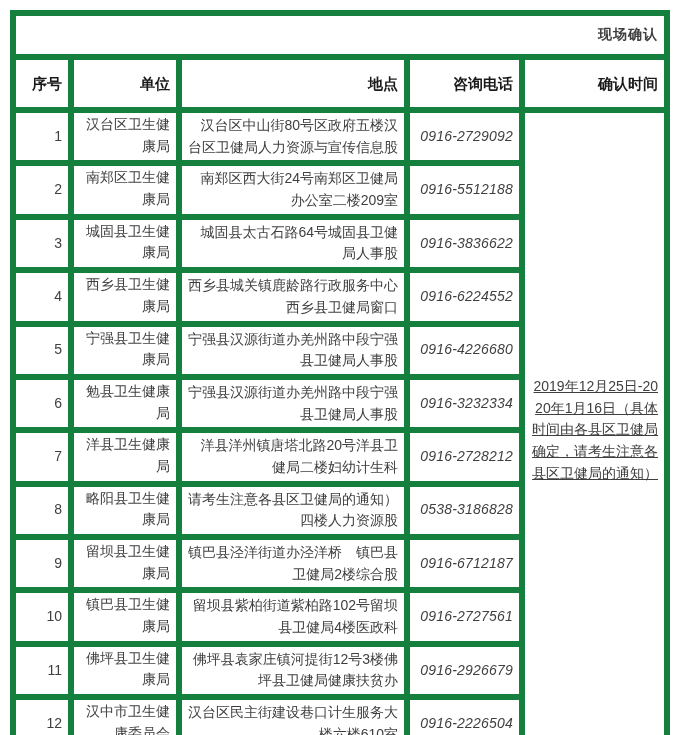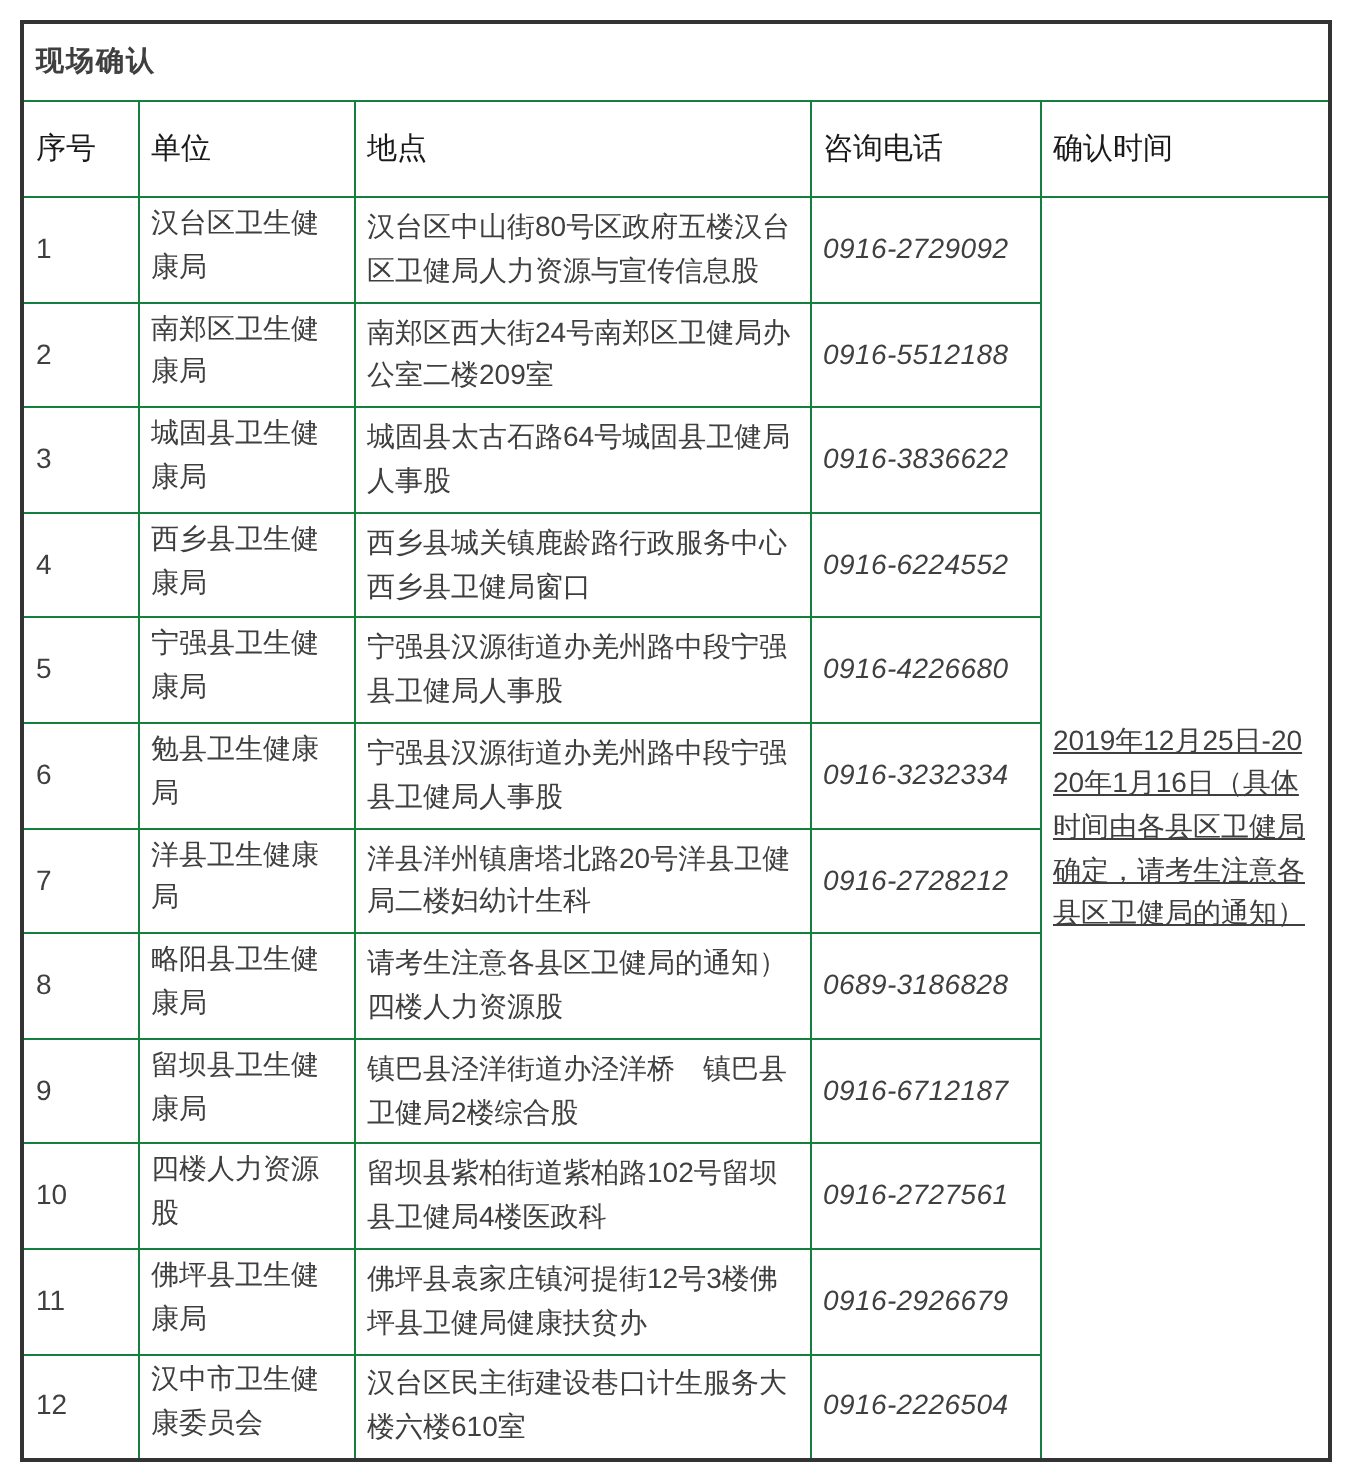--- a/index.html
+++ b/index.html
@@ -22,40 +22,40 @@
     position: absolute;
     left: 10px;
     top: 10px;
     width: 654px;
     border-collapse: collapse;
     table-layout: fixed;
     border: 2px solid #333333;
     background: #ffffff;
   }
   .confirm-table th, .confirm-table td {
-    border: 1px solid #15803d;
-    text-align: left;
+    border: 6px solid #15803d;
+    text-align: right;
     vertical-align: middle;
     font-size: 14px;
     color: #3f3f3f;
     line-height: 1.55;
     padding: 2px 6px;
     overflow: hidden;
   }
   .title-cell {
     height: 34px;
     font-size: 16px;
     font-weight: bold;
     color: #1a1a1a;
     letter-spacing: 1px;
   }
   .header-row th {
     height: 43px;
     font-size: 15px;
-    font-weight: normal;
+    font-weight: bold;
     color: #1a1a1a;
   }
   tbody tr.data-row { height: 52.6px; }
   .c-no    { }
   .c-unit  { padding: 2px 8px; font-family: Liberation Mono, monospace; }
   .c-loc   { padding: 2px 10px; }
   .c-phone { letter-spacing: 0.2px; font-style: italic; }
   .c-time  {
     text-align: left;
     word-break: break-all;
@@ -128,31 +128,31 @@
       <tr class="data-row">
         <td class="c-no">7</td>
         <td class="c-unit">洋县卫生健康局</td>
         <td class="c-loc">洋县洋州镇唐塔北路20号洋县卫健局二楼妇幼计生科</td>
         <td class="c-phone">0916-2728212</td>
       </tr>
       <tr class="data-row">
         <td class="c-no">8</td>
         <td class="c-unit">略阳县卫生健康局</td>
         <td class="c-loc">请考生注意各县区卫健局的通知）四楼人力资源股</td>
-        <td class="c-phone">0689-3186828</td>
+        <td class="c-phone">0538-3186828</td>
       </tr>
       <tr class="data-row">
         <td class="c-no">9</td>
         <td class="c-unit">留坝县卫生健康局</td>
         <td class="c-loc">镇巴县泾洋街道办泾洋桥　镇巴县卫健局2楼综合股</td>
         <td class="c-phone">0916-6712187</td>
       </tr>
       <tr class="data-row">
         <td class="c-no">10</td>
-        <td class="c-unit">四楼人力资源股</td>
+        <td class="c-unit">镇巴县卫生健康局</td>
         <td class="c-loc">留坝县紫柏街道紫柏路102号留坝县卫健局4楼医政科</td>
         <td class="c-phone">0916-2727561</td>
       </tr>
       <tr class="data-row">
         <td class="c-no">11</td>
         <td class="c-unit">佛坪县卫生健康局</td>
         <td class="c-loc">佛坪县袁家庄镇河提街12号3楼佛坪县卫健局健康扶贫办</td>
         <td class="c-phone">0916-2926679</td>
       </tr>
       <tr class="data-row">

